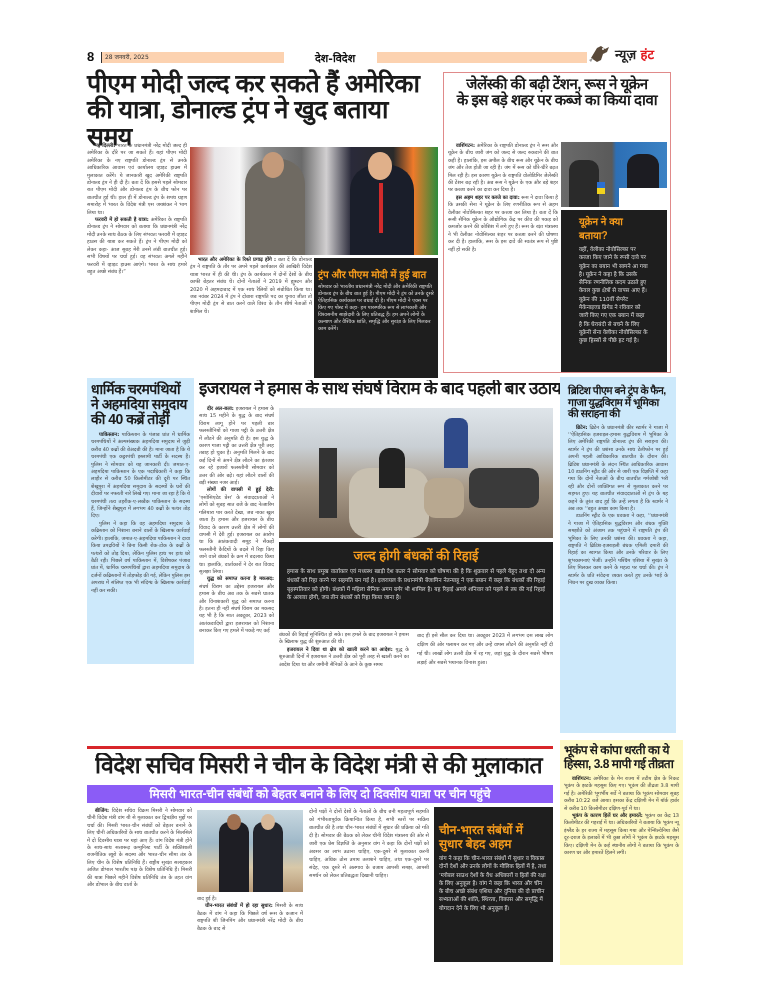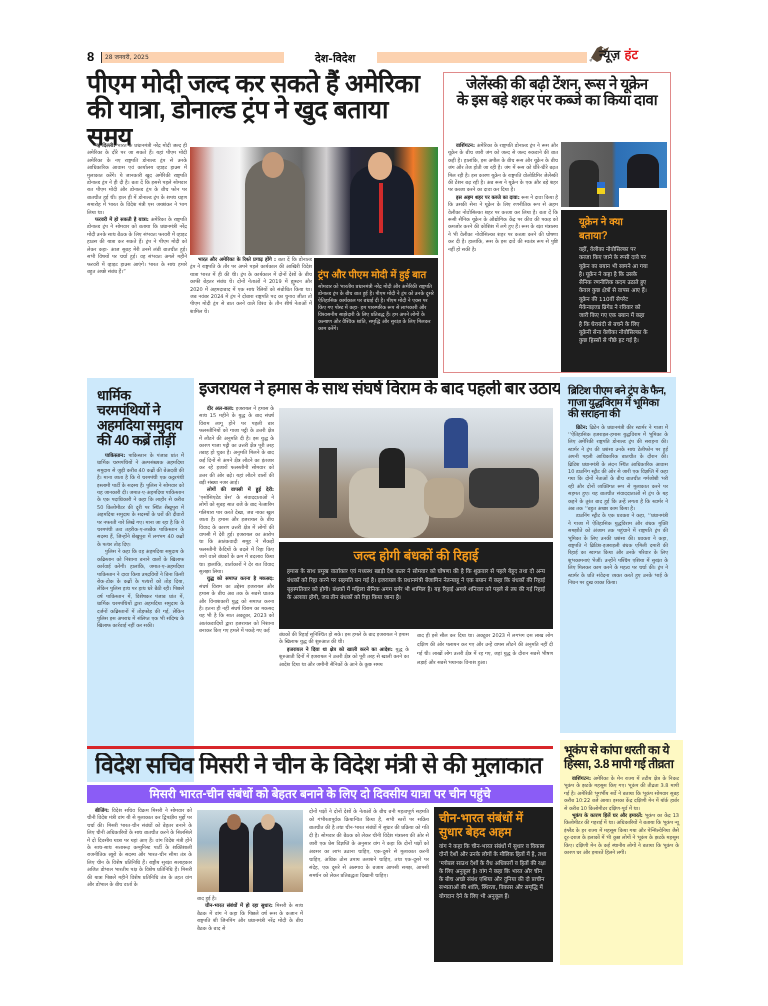--- a/index.html
+++ b/index.html
@@ -7,21 +7,21 @@
 .page{position:absolute;left:87px;top:50px;width:596px;height:950px}
 .abs{position:absolute}
 .masthead{position:absolute;left:0;top:0;width:596px;height:14px}
 .pgno{position:absolute;left:0;top:-1px;font-weight:bold;font-size:13px;font-family:"Liberation Sans",sans-serif;color:#111}
 .mh-bar1{position:absolute;left:14px;top:2px;width:183px;height:11px;background:#fcd2b0;border-left:1px solid #333}
 .mh-date{position:absolute;left:18px;top:3px;font-size:6px;color:#333}
 .mh-section{position:absolute;left:228px;top:0;font-size:11px;font-weight:bold;color:#111}
 .mh-bar2{position:absolute;left:290px;top:2px;width:210px;height:11px;background:#fcd2b0}
 .logo{position:absolute;left:500px;top:-6px;width:96px;height:20px}
 .logo-bird{position:absolute;left:0;top:0;width:26px;height:20px}
-.logo-text{position:absolute;left:12px;top:1px;font-size:13px;font-weight:bold;color:#222}
+.logo-text{position:absolute;left:28px;top:1px;font-size:13px;font-weight:bold;color:#222}
 .logo-text b{color:#e3161b}
 .headline{font-family:"Liberation Sans",sans-serif;font-weight:bold;color:#1a1a1a;line-height:1.05;letter-spacing:-0.5px}
 .body-text{font-size:5px;line-height:7.4px;color:#444;text-align:justify}
 .body-text b{color:#222}
 .photo{position:absolute;overflow:hidden}
 .darkbox{background:#1e1e1e;color:#ddd}
 .darkbox .dh{color:#f59b1c;font-family:"Liberation Sans",sans-serif;font-weight:bold}
 .bluebox{background:#cde9fb}
 .tealbox{background:#fef9c3}
 .redrule{position:absolute;height:3px;background:#d8262a}
@@ -83,21 +83,21 @@
     <div style="position:absolute;left:8px;top:18px;width:30px;height:47px;background:#2a2a2a;border-radius:10px 10px 0 0"></div>
     <div style="position:absolute;left:36px;top:40px;width:8px;height:12px;background:linear-gradient(#2b6fd1 50%,#f2d21d 50%)"></div>
     <div style="position:absolute;left:66px;top:12px;width:32px;height:34px;background:#1c1c22;border-radius:12px 12px 0 0"></div>
     <div style="position:absolute;left:58px;top:46px;width:48px;height:19px;background:#fff"></div>
   </div>
   <div class="abs darkbox" style="left:474px;top:160px;width:106px;height:162px;padding:4px 18px">
     <div class="dh" style="font-size:10px;margin-bottom:3px">यूक्रेन ने क्या बताया?</div>
     <div style="font-size:5.6px;line-height:8.3px">वहीं, वेलीका नोवोसिल्का पर कब्जा किए जाने के रूसी दावे पर यूक्रेन का बयान भी सामने आ गया है। यूक्रेन ने कहा है कि उसके सैनिक रणनीतिक कदम उठाते हुए केवल कुछ क्षेत्रों से वापस आए हैं। यूक्रेन की 110वीं सेपरेट मैकेनाइज्ड ब्रिगेड ने रविवार को जारी किए गए एक बयान में कहा है कि घेराबंदी से बचने के लिए यूक्रेनी सेना वेलीका नोवोसिल्का के कुछ हिस्सों से पीछे हट गई है।</div>
   </div>
 
-  <div class="abs bluebox" style="left:0;top:328px;width:107px;height:404px;padding:10px">
+  <div class="abs bluebox" style="left:0;top:328px;width:107px;height:286px;padding:4px">
     <div class="headline" style="font-size:14px;line-height:15px;margin-bottom:4px">धार्मिक चरमपंथियों ने अहमदिया समुदाय की 40 कब्रें तोड़ीं</div>
     <div class="body-text">
       <p style="text-indent:8px"><b>पाकिस्तान:</b><span> पाकिस्तान के पंजाब प्रांत में धार्मिक चरमपंथियों ने अल्पसंख्यक अहमदिया समुदाय से जुड़ी करीब 40 कब्रों की बेअदबी की है। माना जाता है कि ये चरमपंथी एक कट्टरपंथी इस्लामी पार्टी के सदस्य हैं। पुलिस ने सोमवार को यह जानकारी दी। जमात-ए-अहमदिया पाकिस्तान के एक पदाधिकारी ने कहा कि लाहौर से करीब 50 किलोमीटर की दूरी पर स्थित शेखुपुरा में अहमदिया समुदाय के सदस्यों के घरों की दीवारों पर नफरती नारे लिखे गए। माना जा रहा है कि ये चरमपंथी तत्व तहरीक-ए-लब्बैक पाकिस्तान के सदस्य हैं, जिन्होंने शेखुपुरा में लगभग 40 कब्रों के पत्थर तोड़ दिए।</span></p>
       <p style="text-indent:8px">पुलिस ने कहा कि वह अहमदिया समुदाय के कब्रिस्तान को निशाना बनाने वालों के खिलाफ कार्रवाई करेगी। हालांकि, जमात-ए-अहमदिया पाकिस्तान ने दावा किया उपद्रवियों ने बिना किसी रोक-टोक के कब्रों के पत्थरों को तोड़ दिया, लेकिन पुलिस हाथ पर हाथ धरे बैठी रही। पिछले वर्ष पाकिस्तान में, विशेषकर पंजाब प्रांत में, धार्मिक चरमपंथियों द्वारा अहमदिया समुदाय के दर्जनों कब्रिस्तानों में तोड़फोड़ की गई, लेकिन पुलिस इस अपराध में संलिप्त एक भी संदिग्ध के खिलाफ कार्रवाई नहीं कर सकी।</p>
     </div>
   </div>
 
   <div class="abs headline" style="left:112px;top:330px;width:362px;font-size:17px;white-space:nowrap;overflow:hidden">इजरायल ने हमास के साथ संघर्ष विराम के बाद पहली बार उठाया बड़ा कदम</div>
   <div class="abs body-text" style="left:112px;top:355px;width:75px;height:325px;overflow:hidden">
     <p style="text-indent:8px"><b>दीर अल-बला:</b><span> इजरायल ने हमास के साथ 15 महीने के युद्ध के बाद संघर्ष विराम लागू होने पर पहली बार फलस्तीनियों को गाजा पट्टी के उत्तरी क्षेत्र में लौटने की अनुमति दी है। इस युद्ध के कारण गाजा पट्टी का उत्तरी क्षेत्र पूरी तरह तबाह हो चुका है। अनुमति मिलने के बाद कई दिनों से अपने क्षेत्र लौटने का इंतजार कर रहे हजारों फलस्तीनी सोमवार को उत्तर की ओर बढ़े। यहां लौटने वालों की बड़ी संख्या नजर आई।</span></p>
@@ -145,21 +145,21 @@
     <div style="position:absolute;left:56px;top:12px;width:30px;height:70px;background:#22242c;border-radius:10px 10px 0 0"></div>
     <div style="position:absolute;left:64px;top:4px;width:14px;height:16px;background:#d8b898;border-radius:50%"></div>
   </div>
   <div class="abs body-text" style="left:110px;top:845px;width:106px;height:95px;overflow:hidden">
     <p>बाद हुई है।</p>
     <p style="text-indent:8px"><b>चीन-भारत संबंधों में हो रहा सुधार:</b><span> मिसरी के साथ बैठक में वांग ने कहा कि पिछले वर्ष रूस के कजान में राष्ट्रपति शी जिनपिंग और प्रधानमंत्री नरेंद्र मोदी के बीच बैठक के बाद से</span></p>
   </div>
   <div class="abs body-text" style="left:222px;top:757px;width:120px;height:180px;overflow:hidden;line-height:8px">
     <p>दोनों पक्षों ने दोनों देशों के नेताओं के बीच बनी महत्वपूर्ण सहमति को गंभीरतापूर्वक क्रियान्वित किया है, सभी स्तरों पर सक्रिय बातचीत की है तथा चीन-भारत संबंधों में सुधार की प्रक्रिया को गति दी है। सोमवार की बैठक को लेकर चीनी विदेश मंत्रालय की ओर से जारी एक प्रेस विज्ञप्ति के अनुसार वांग ने कहा कि दोनों पक्षों को अवसर का लाभ उठाना चाहिए, एक-दूसरे से मुलाकात करनी चाहिए, अधिक ठोस उपाय तलाशने चाहिए, तथा एक-दूसरे पर संदेह, एक दूसरे से अलगाव के बजाय आपसी समझ, आपसी समर्थन को लेकर प्रतिबद्धता दिखानी चाहिए।</p>
   </div>
-  <div class="abs darkbox" style="left:347px;top:757px;width:119px;height:155px;padding:4px 5px">
+  <div class="abs darkbox" style="left:347px;top:757px;width:119px;height:155px;padding:16px 5px">
     <div class="dh" style="font-size:12px;line-height:14px;margin-bottom:3px">चीन-भारत संबंधों में सुधार बेहद अहम</div>
     <div style="font-size:5.6px;line-height:8.3px">वांग ने कहा कि चीन-भारत संबंधों में सुधार व विकास दोनों देशों और उनके लोगों के मौलिक हितों में है, तथा ‘ग्लोबल साउथ देशों के वैध अधिकारों व हितों की रक्षा के लिए अनुकूल है। वांग ने कहा कि भारत और चीन के बीच अच्छे संबंध एशिया और दुनिया की दो प्राचीन सभ्यताओं की शांति, स्थिरता, विकास और समृद्धि में योगदान देने के लिए भी अनुकूल हैं।</div>
   </div>
 
   <div class="abs tealbox" style="left:473px;top:690px;width:123px;height:225px;padding:4px">
     <div class="headline" style="font-size:12px;line-height:13.5px;margin-bottom:4px">भूकंप से कांपा धरती का ये हिस्सा, 3.8 मापी गई तीव्रता</div>
     <div class="body-text">
       <p style="text-indent:8px"><b>वाशिंगटन:</b><span> अमेरिका के मेन राज्य में तटीय क्षेत्र के निकट भूकंप के झटके महसूस किए गए। भूकंप की तीव्रता 3.8 मापी गई है। अमेरिकी भूगर्भीय सर्वे ने बताया कि भूकंप सोमवार सुबह करीब 10:22 बजे आया। इसका केंद्र दक्षिणी मेन में यॉर्क हार्बर से करीब 10 किलोमीटर दक्षिण-पूर्व में था।</span></p>
       <p style="text-indent:8px"><b>भूकंप के कारण हिलें घर और इमारतें:</b><span> भूकंप का केंद्र 13 किलोमीटर की गहराई में था। अधिकारियों ने बताया कि भूकंप न्यू इंग्लैंड के हर राज्य में महसूस किया गया और पेन्सिल्वेनिया जैसे दूर-दराज के इलाकों में भी कुछ लोगों ने भूकंप के झटके महसूस किए। दक्षिणी मेन के कई स्थानीय लोगों ने बताया कि भूकंप के कारण घर और इमारतें हिलने लगीं।</span></p>
     </div>

